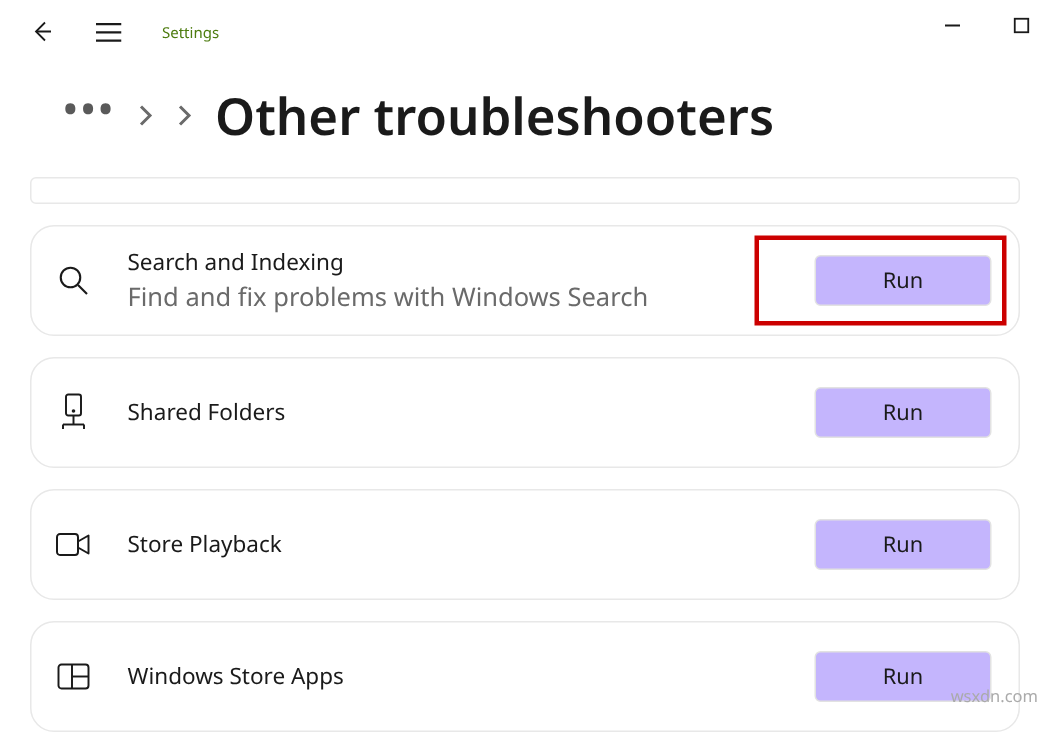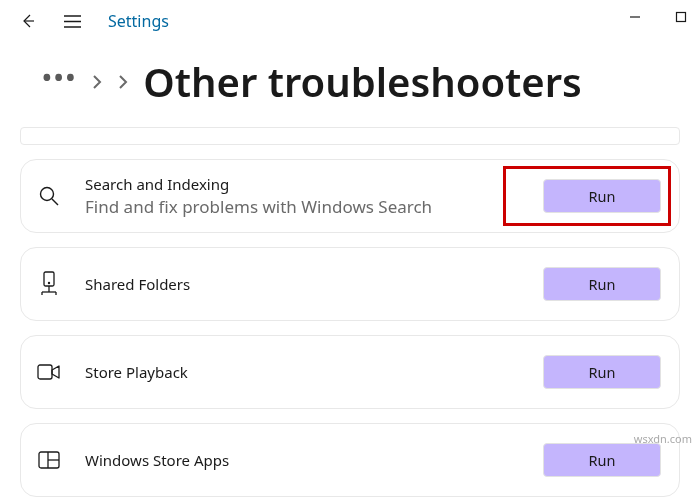--- a/index.html
+++ b/index.html
@@ -27,22 +27,22 @@
       margin-right: 8px;
     }
     .hamburger-btn {
       width: 36px; height: 36px;
       display: flex; align-items: center; justify-content: center;
       border-radius: 4px;
       cursor: pointer;
       margin-right: 18px;
     }
     .app-title {
-      font-size: 16px;
-      color: #0369a1;
+      font-size: 10px;
+      color: #4d7c0f;
     }
     .window-controls {
       position: absolute;
       right: 10px;
       top: 8px;
       display: flex;
       gap: 28px;
     }
     .win-ctrl {
       width: 18px; height: 18px;
@@ -67,21 +67,21 @@
       padding-bottom: 8px;
     }
     .bc-sep svg { display: block; }
     .bc-item {
       font-size: 30px;
       font-weight: 600;
       color: #6a6a6a;
       cursor: pointer;
     }
     .bc-current {
-      font-size: 40px;
+      font-size: 34px;
       font-weight: 600;
       color: #1a1a1a;
     }
     .content {
       padding: 0 20px;
     }
     .card-stub {
       height: 18px;
       border: 1px solid #e8e8e8;
       border-radius: 4px;
@@ -139,21 +139,21 @@
       background: #c4b5fd;
       display: flex;
       align-items: center;
       justify-content: center;
       font-size: 14.5px;
       cursor: pointer;
     }
     .watermark {
       position: absolute;
       right: 8px;
-      bottom: 54px;
+      bottom: 28px;
       font-size: 11px;
       color: #aaa;
     }
   </style>
 </head>
 <body>
 
 <div class="titlebar">
   <div class="back-btn">
     <svg width="16" height="16" viewBox="0 0 16 16">

